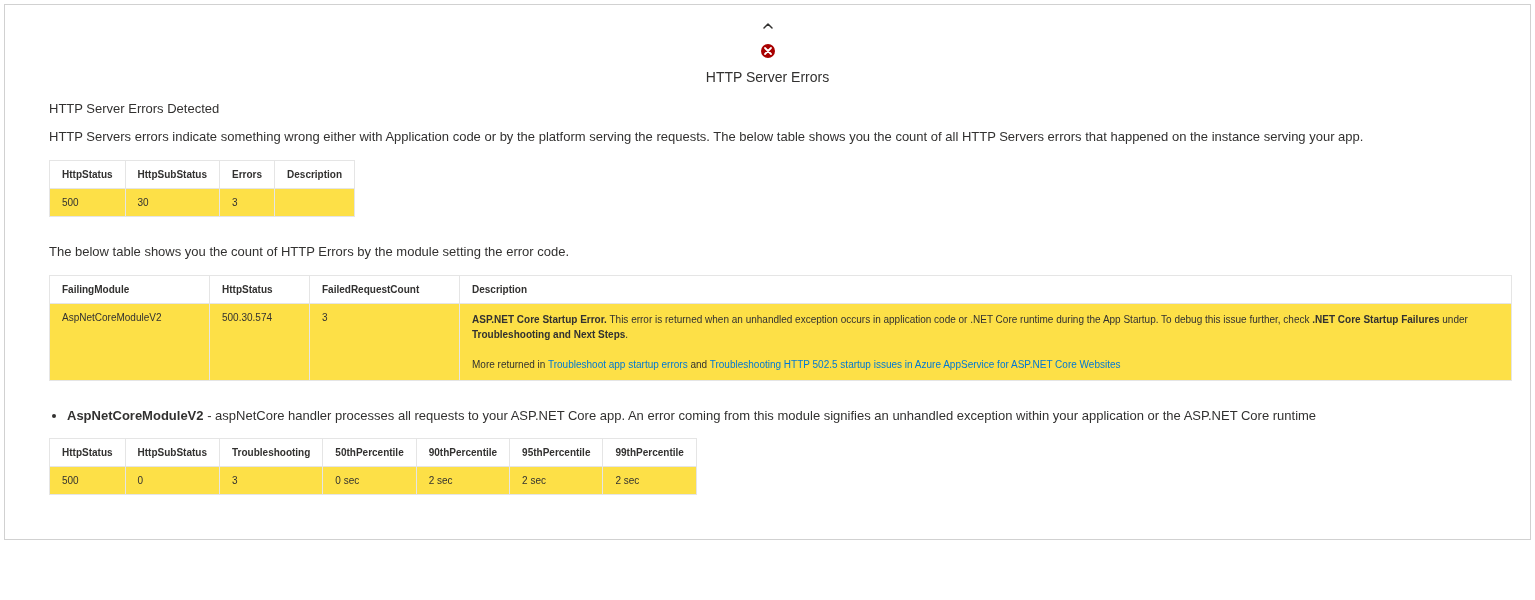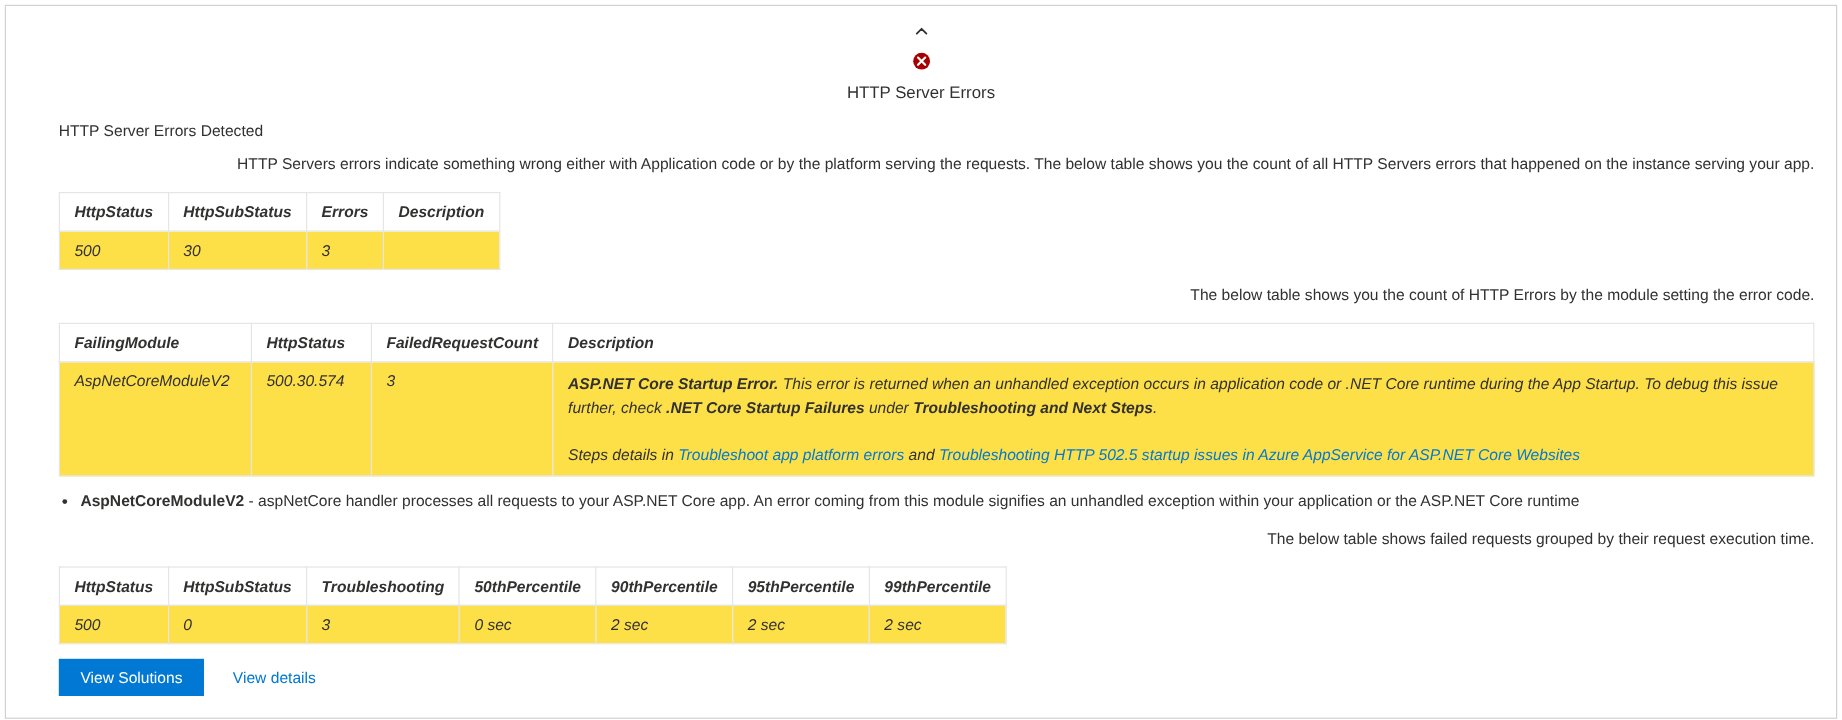--- a/index.html
+++ b/index.html
@@ -32,26 +32,25 @@
   }
   .chevron svg { width: 12px; height: 12px; }
   .err-icon {
     width: 16px; height: 16px;
     display: inline-flex; align-items: center; justify-content: center;
   }
   .err-icon svg { width: 16px; height: 16px; }
   .title { font-size: 14px; }
   .content { margin-left: 26px; }
   .subhead { margin: 2px 0 12px 0; font-size: 13px; }
-  .para { margin: 8px 0 14px 0; font-size: 13px; line-height: 1.4; text-align: right; }
+  .para { margin: 8px 0 14px 0; font-size: 13px; line-height: 1.4; }
   table {
     border-collapse: collapse;
-    margin: 4px 0 12px 0;
-    font-size: 13px;
-    font-style: italic;
+    margin: 4px 0 26px 0;
+    font-size: 10px;
   }
   table.full { width: 100%; }
   th, td {
     border: 1px solid #e5e5e5;
     padding: 8px 12px;
     text-align: left;
     vertical-align: top;
   }
   th { font-weight: 600; background: #fff; }
   td { background: #fde047; }
@@ -130,33 +129,32 @@
         </tr>
       </thead>
       <tbody>
         <tr>
           <td>AspNetCoreModuleV2</td>
           <td>500.30.574</td>
           <td>3</td>
           <td class="desc-cell">
             <span class="bold">ASP.NET Core Startup Error.</span><span> This error is returned when an unhandled exception occurs in application code or .NET Core runtime during the App Startup. To debug this issue further, check </span><span class="bold">.NET Core Startup Failures</span><span> under </span><span class="bold">Troubleshooting and Next Steps</span><span>.</span>
             <br><br>
-            <span>Steps details in </span><a class="link">Troubleshoot app platform errors</a><span> and </span><a class="link">Troubleshooting HTTP 502.5 startup issues in Azure AppService for ASP.NET Core Websites</a>
+            <span>More returned in </span><a class="link">Troubleshoot app startup errors</a><span> and </span><a class="link">Troubleshooting HTTP 502.5 startup issues in Azure AppService for ASP.NET Core Websites</a>
           </td>
         </tr>
       </tbody>
     </table>
 
     <ul class="handler-list">
       <li>
         <span class="bold">AspNetCoreModuleV2</span><span> - aspNetCore handler processes all requests to your ASP.NET Core app. An error coming from this module signifies an unhandled exception within your application or the ASP.NET Core runtime</span>
       </li>
     </ul>
 
-    <div class="para">The below table shows failed requests grouped by their request execution time.</div>
 
     <table>
       <thead>
         <tr>
           <th>HttpStatus</th>
           <th>HttpSubStatus</th>
           <th>Troubleshooting</th>
           <th>50thPercentile</th>
           <th>90thPercentile</th>
           <th>95thPercentile</th>
@@ -169,19 +167,15 @@
           <td>0</td>
           <td>3</td>
           <td style="min-width:90px">0 sec</td>
           <td style="min-width:90px">2 sec</td>
           <td style="min-width:90px">2 sec</td>
           <td style="min-width:90px">2 sec</td>
         </tr>
       </tbody>
     </table>
 
-    <div class="actions">
-      <button class="btn-primary">View Solutions</button>
-      <button class="btn-link">View details</button>
-    </div>
 
   </div>
 </div>
 
 </body></html>

